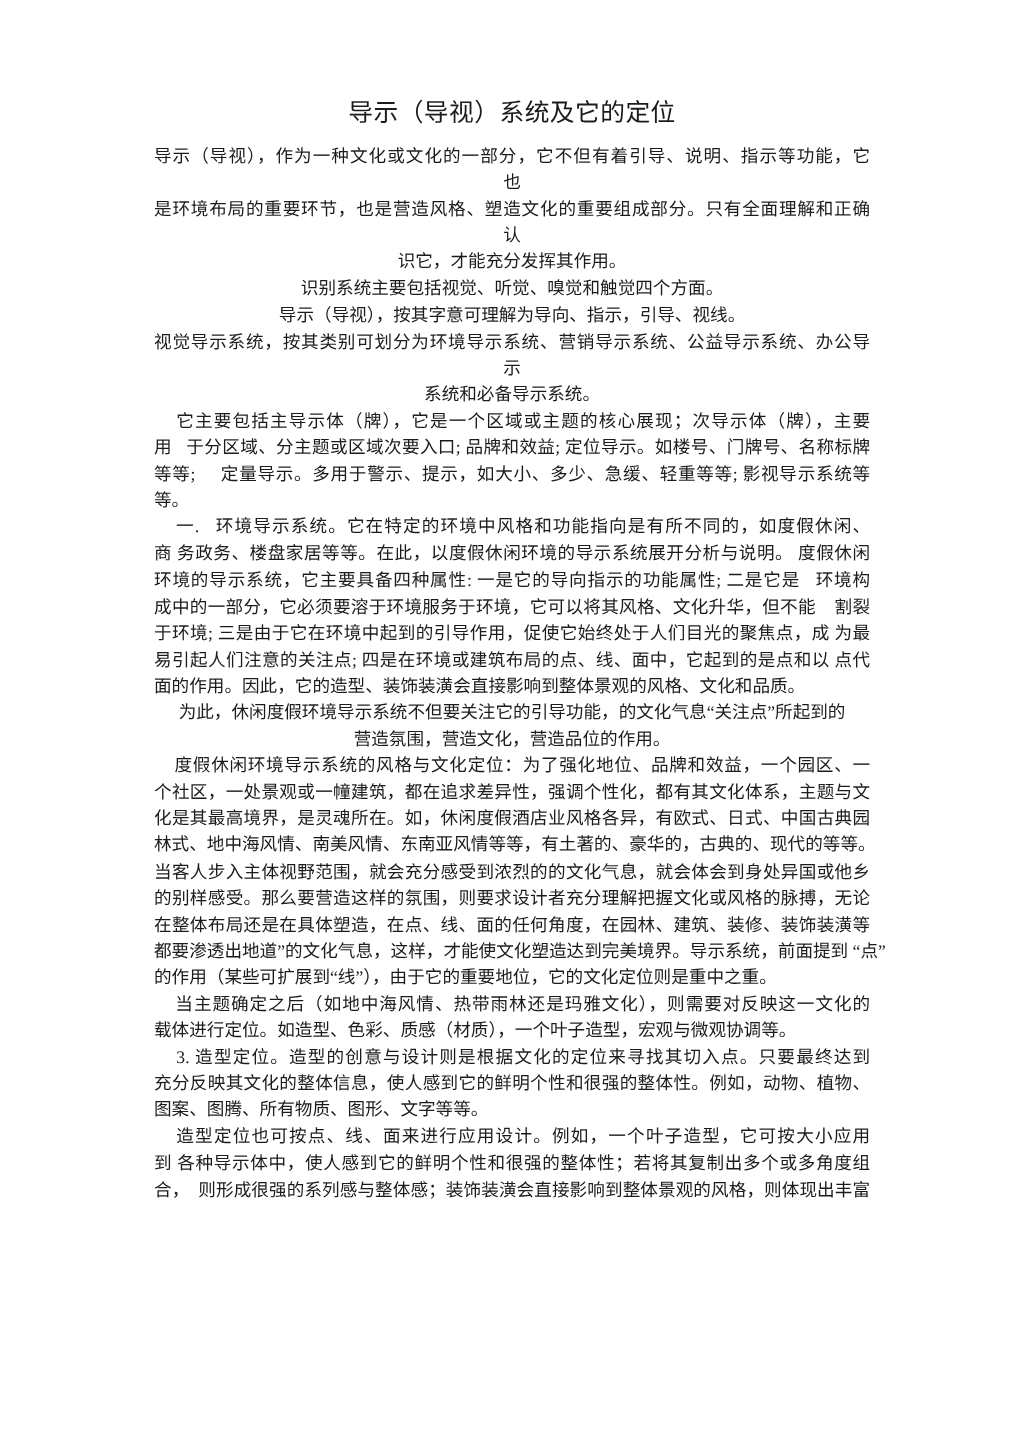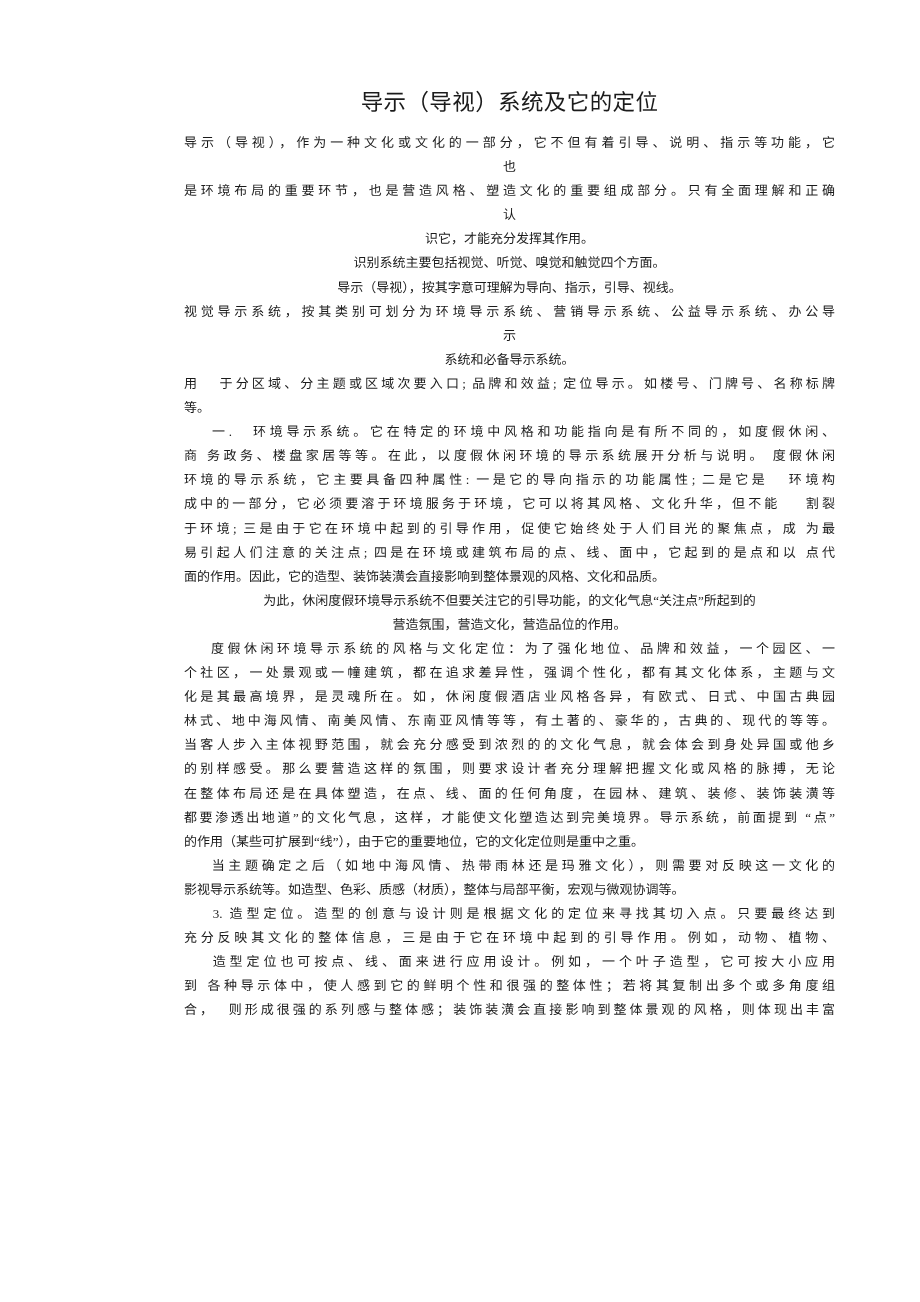--- a/index.html
+++ b/index.html
@@ -20,21 +20,20 @@
     width: 920px;
     height: 1302px;
     background: #ffffff;
     box-sizing: border-box;
   }
   .content {
     position: absolute;
     left: 140px;
     top: 0;
     width: 651px;
-    margin-left: 44px;
   }
   .doc-title {
     text-align: center;
     font-size: 22.5px;
     line-height: 30px;
     font-weight: 400;
     margin: 0;
     padding-top: 88px;
     padding-bottom: 13px;
     letter-spacing: 0.4px;
@@ -44,21 +43,21 @@
     font-size: 16.6px;
     line-height: 24.1px;
     margin: 0;
     text-align: justify;
     text-justify: inter-ideograph;
     white-space: pre-wrap;
     word-break: break-all;
   }
   .line {
     display: block;
-    font-size: 13px;
+    font-size: 16px;
     line-height: 24.1px;
     white-space: pre;
   }
   .line.center {
     text-align: center;
   }
   .line.just {
     text-align: justify;
     text-align-last: justify;
     text-justify: inter-ideograph;
@@ -68,22 +67,22 @@
   }
 </style>
 </head>
 <body>
 
 <div class="page">
   <div class="content">
     <h1 class="doc-title">导示（导视）系统及它的定位</h1>
     <div id="body-blocks">
         <p class="para"><span class="line just">导示（导视），作为一种文化或文化的一部分，它不但有着引导、说明、指示等功能，它</span><span class="line center">也</span><span class="line just">是环境布局的重要环节，也是营造风格、塑造文化的重要组成部分。只有全面理解和正确</span><span class="line center">认</span><span class="line center">识它，才能充分发挥其作用。</span><span class="line center">识别系统主要包括视觉、听觉、嗅觉和触觉四个方面。</span><span class="line center">导示（导视），按其字意可理解为导向、指示，引导、视线。</span><span class="line just">视觉导示系统，按其类别可划分为环境导示系统、营销导示系统、公益导示系统、办公导</span><span class="line center">示</span><span class="line center">系统和必备导示系统。</span></p>
-        <p class="para"><span class="line just">用   于分区域、分主题或区域次要入口; 品牌和效益; 定位导示。如楼号、门牌号、名称标牌</span><span class="line left">等。</span></p>
+        <p class="para"><span class="line just">    它主要包括主导示体（牌），它是一个区域或主题的核心展现；次导示体（牌），主要</span><span class="line just">用   于分区域、分主题或区域次要入口; 品牌和效益; 定位导示。如楼号、门牌号、名称标牌</span><span class="line just">等等;     定量导示。多用于警示、提示，如大小、多少、急缓、轻重等等; 影视导示系统等</span><span class="line left">等。</span></p>
         <p class="para"><span class="line just">    一.   环境导示系统。它在特定的环境中风格和功能指向是有所不同的，如度假休闲、</span><span class="line just">商 务政务、楼盘家居等等。在此，以度假休闲环境的导示系统展开分析与说明。 度假休闲</span><span class="line just">环境的导示系统，它主要具备四种属性: 一是它的导向指示的功能属性; 二是它是   环境构</span><span class="line just">成中的一部分，它必须要溶于环境服务于环境，它可以将其风格、文化升华，但不能    割裂</span><span class="line just">于环境; 三是由于它在环境中起到的引导作用，促使它始终处于人们目光的聚焦点，成 为最</span><span class="line just">易引起人们注意的关注点; 四是在环境或建筑布局的点、线、面中，它起到的是点和以 点代</span><span class="line left">面的作用。因此，它的造型、装饰装潢会直接影响到整体景观的风格、文化和品质。</span></p>
         <p class="para"><span class="line center">为此，休闲度假环境导示系统不但要关注它的引导功能，的文化气息“关注点”所起到的</span><span class="line center">营造氛围，营造文化，营造品位的作用。</span></p>
         <p class="para"><span class="line just">    度假休闲环境导示系统的风格与文化定位：为了强化地位、品牌和效益，一个园区、一</span><span class="line just">个社区，一处景观或一幢建筑，都在追求差异性，强调个性化，都有其文化体系，主题与文</span><span class="line just">化是其最高境界，是灵魂所在。如，休闲度假酒店业风格各异，有欧式、日式、中国古典园</span><span class="line just">林式、地中海风情、南美风情、东南亚风情等等，有土著的、豪华的，古典的、现代的等等。</span><span class="line just">当客人步入主体视野范围，就会充分感受到浓烈的的文化气息，就会体会到身处异国或他乡</span><span class="line just">的别样感受。那么要营造这样的氛围，则要求设计者充分理解把握文化或风格的脉搏，无论</span><span class="line just">在整体布局还是在具体塑造，在点、线、面的任何角度，在园林、建筑、装修、装饰装潢等</span><span class="line just">都要渗透出地道”的文化气息，这样，才能使文化塑造达到完美境界。导示系统，前面提到 “点”</span><span class="line left">的作用（某些可扩展到“线”），由于它的重要地位，它的文化定位则是重中之重。</span></p>
-        <p class="para"><span class="line just">    当主题确定之后（如地中海风情、热带雨林还是玛雅文化），则需要对反映这一文化的</span><span class="line left">影视导示系统等。如造型、色彩、质感（材质），整体与局部平衡，宏观与微观协调等。</span></p>
-        <p class="para"><span class="line just">    3. 造型定位。造型的创意与设计则是根据文化的定位来寻找其切入点。只要最终达到</span><span class="line just">充分反映其文化的整体信息，三是由于它在环境中起到的引导作用。例如，动物、植物、</span></p>
+        <p class="para"><span class="line just">    当主题确定之后（如地中海风情、热带雨林还是玛雅文化），则需要对反映这一文化的</span><span class="line left">载体进行定位。如造型、色彩、质感（材质），一个叶子造型，宏观与微观协调等。</span></p>
+        <p class="para"><span class="line just">    3. 造型定位。造型的创意与设计则是根据文化的定位来寻找其切入点。只要最终达到</span><span class="line just">充分反映其文化的整体信息，使人感到它的鲜明个性和很强的整体性。例如，动物、植物、</span><span class="line left">图案、图腾、所有物质、图形、文字等等。</span></p>
         <p class="para"><span class="line just">    造型定位也可按点、线、面来进行应用设计。例如，一个叶子造型，它可按大小应用</span><span class="line just">到 各种导示体中，使人感到它的鲜明个性和很强的整体性；若将其复制出多个或多角度组</span><span class="line just">合，  则形成很强的系列感与整体感；装饰装潢会直接影响到整体景观的风格，则体现出丰富</span></p>
       </div>
   </div>
 </div>
 
 </body></html>

